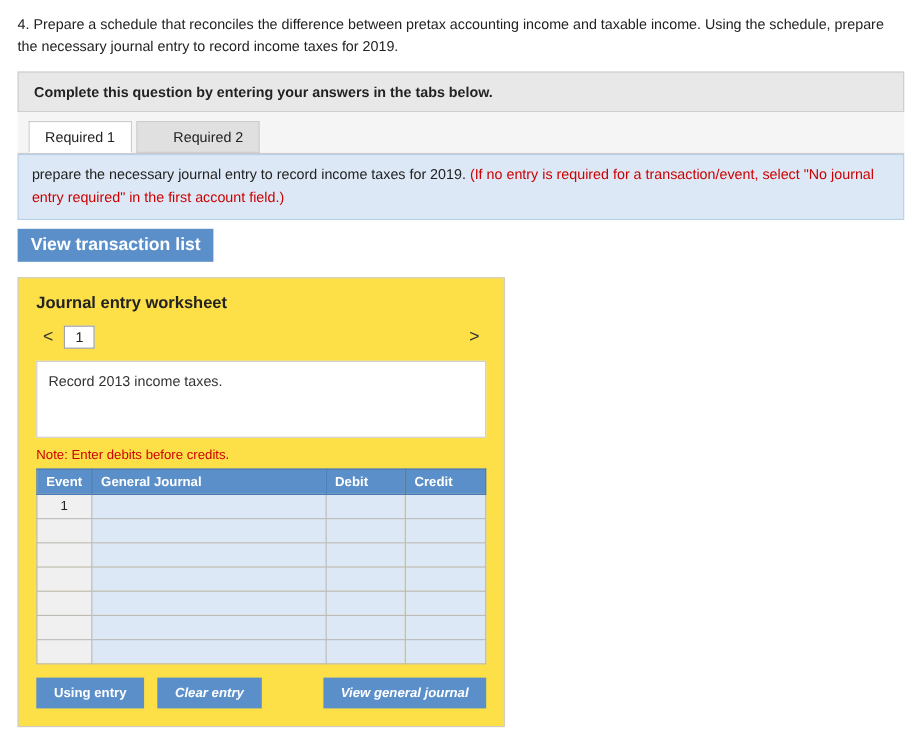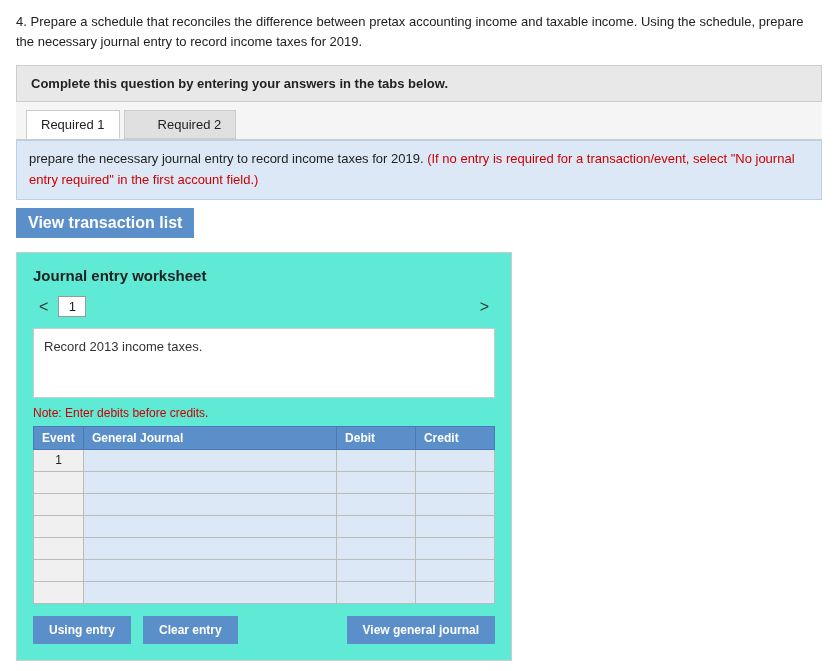--- a/index.html
+++ b/index.html
@@ -70,24 +70,24 @@
       background: #5b8fc9;
       color: #fff;
       border: none;
       padding: 6px 12px;
       cursor: pointer;
       font-size: 16px;
       font-weight: bold;
     }
     .journal-worksheet-card {
       border: 1px solid #ccc;
-      background: #5eead4;
+      background: #fde047;
       margin: 6px 0;
       padding: 14px 16px 16px 16px;
-      width: 496px;
+      width: 443px;
     }
     .journal-title {
       font-size: 15px;
       font-weight: bold;
       margin-bottom: 12px;
       color: #222;
     }
     .nav-row {
       display: flex;
       align-items: center;
@@ -178,30 +178,32 @@
       font-weight: bold;
     }
     .btn-clear {
       background: #5b8fc9;
       color: #fff;
       border: none;
       padding: 7px 16px;
       cursor: pointer;
       font-size: 12px;
       font-weight: bold;
+      font-style: italic;
     }
     .btn-view-journal {
       background: #5b8fc9;
       color: #fff;
       border: none;
       padding: 7px 16px;
       cursor: pointer;
       font-size: 12px;
       font-weight: bold;
       margin-left: auto;
+      font-style: italic;
     }
   </style>
 </head>
 <body>
 
 <div class="page-wrapper">
   
   <div class="question-text">
     <span>4.</span>
     <span>Prepare a schedule that reconciles the difference between pretax accounting income and taxable income. Using the schedule, prepare the necessary journal entry to record income taxes for 2019.</span>

